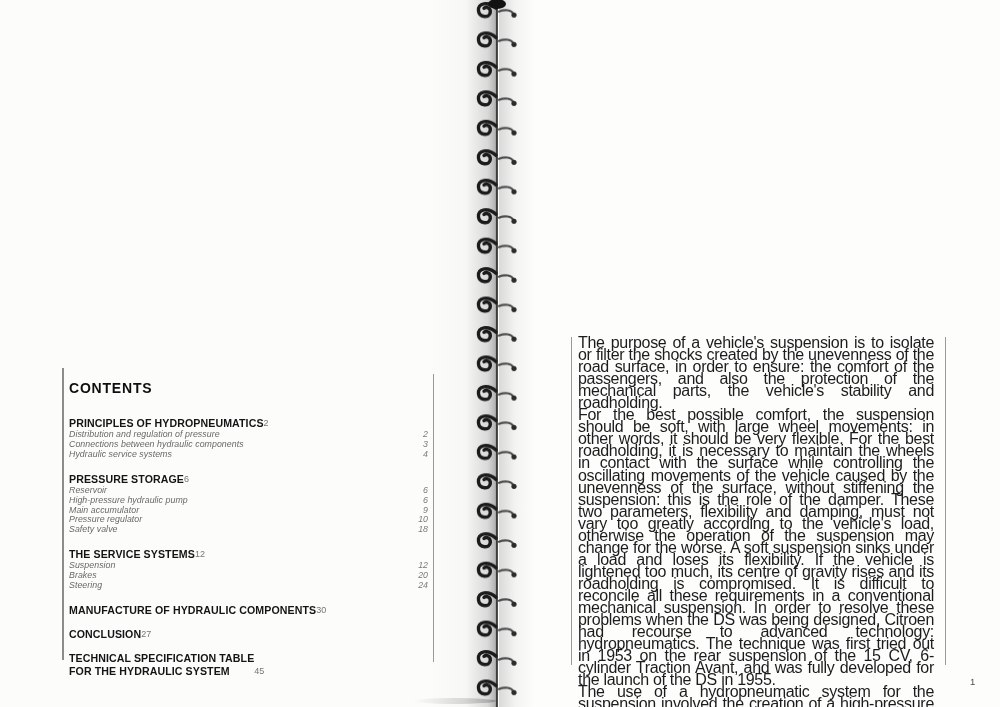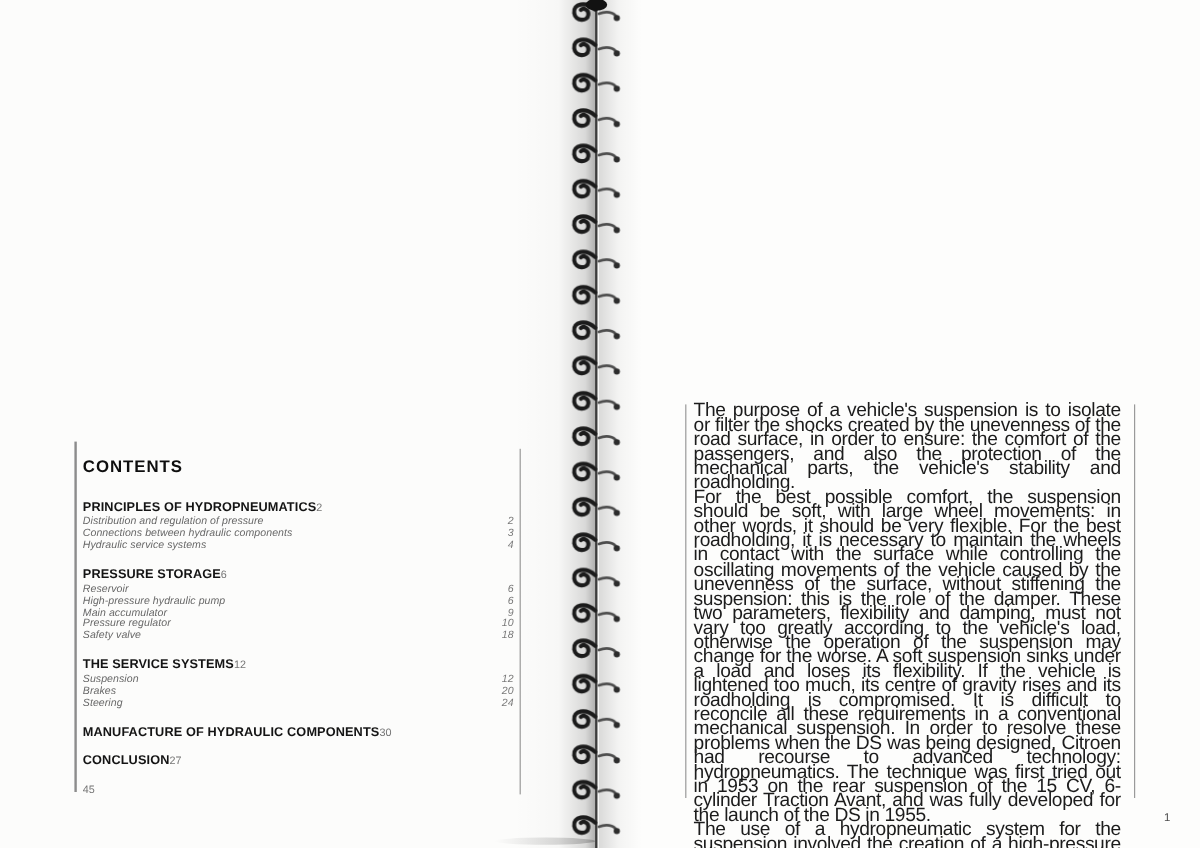--- a/index.html
+++ b/index.html
@@ -149,20 +149,21 @@
 
     <div class="toc-group tight">
       <div class="toc-head">
         <span class="lbl">CONCLUSION</span>
         <span class="pg">27</span>
       </div>
     </div>
 
     <div class="toc-group tight">
       <div class="toc-head">
+        <span class="lbl"><span>TECHNICAL SPECIFICATION TABLE</span><span class="l2">FOR THE HYDRAULIC SYSTEM</span></span>
         <span class="pg">45</span>
       </div>
     </div>
   </div>
 
   <div class="body-rule-left"></div>
   <div class="body-rule-right"></div>
 
   <div class="bodytext">
     <p>The purpose of a vehicle's suspension is to isolate or filter the shocks created by the unevenness of the road surface, in order to ensure: the comfort of the passengers, and also the protection of the mechanical parts, the vehicle's stability and roadholding.</p>

